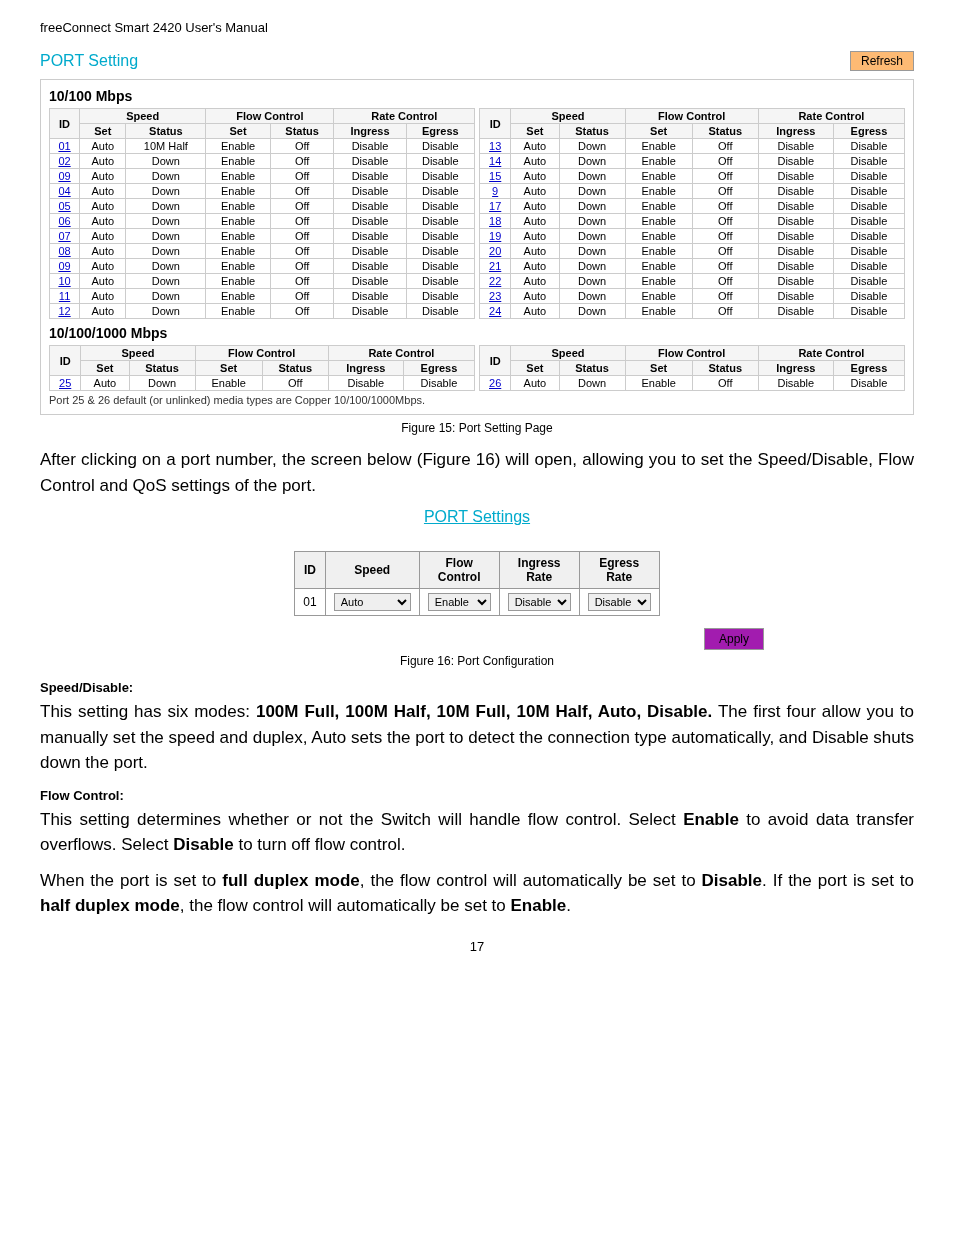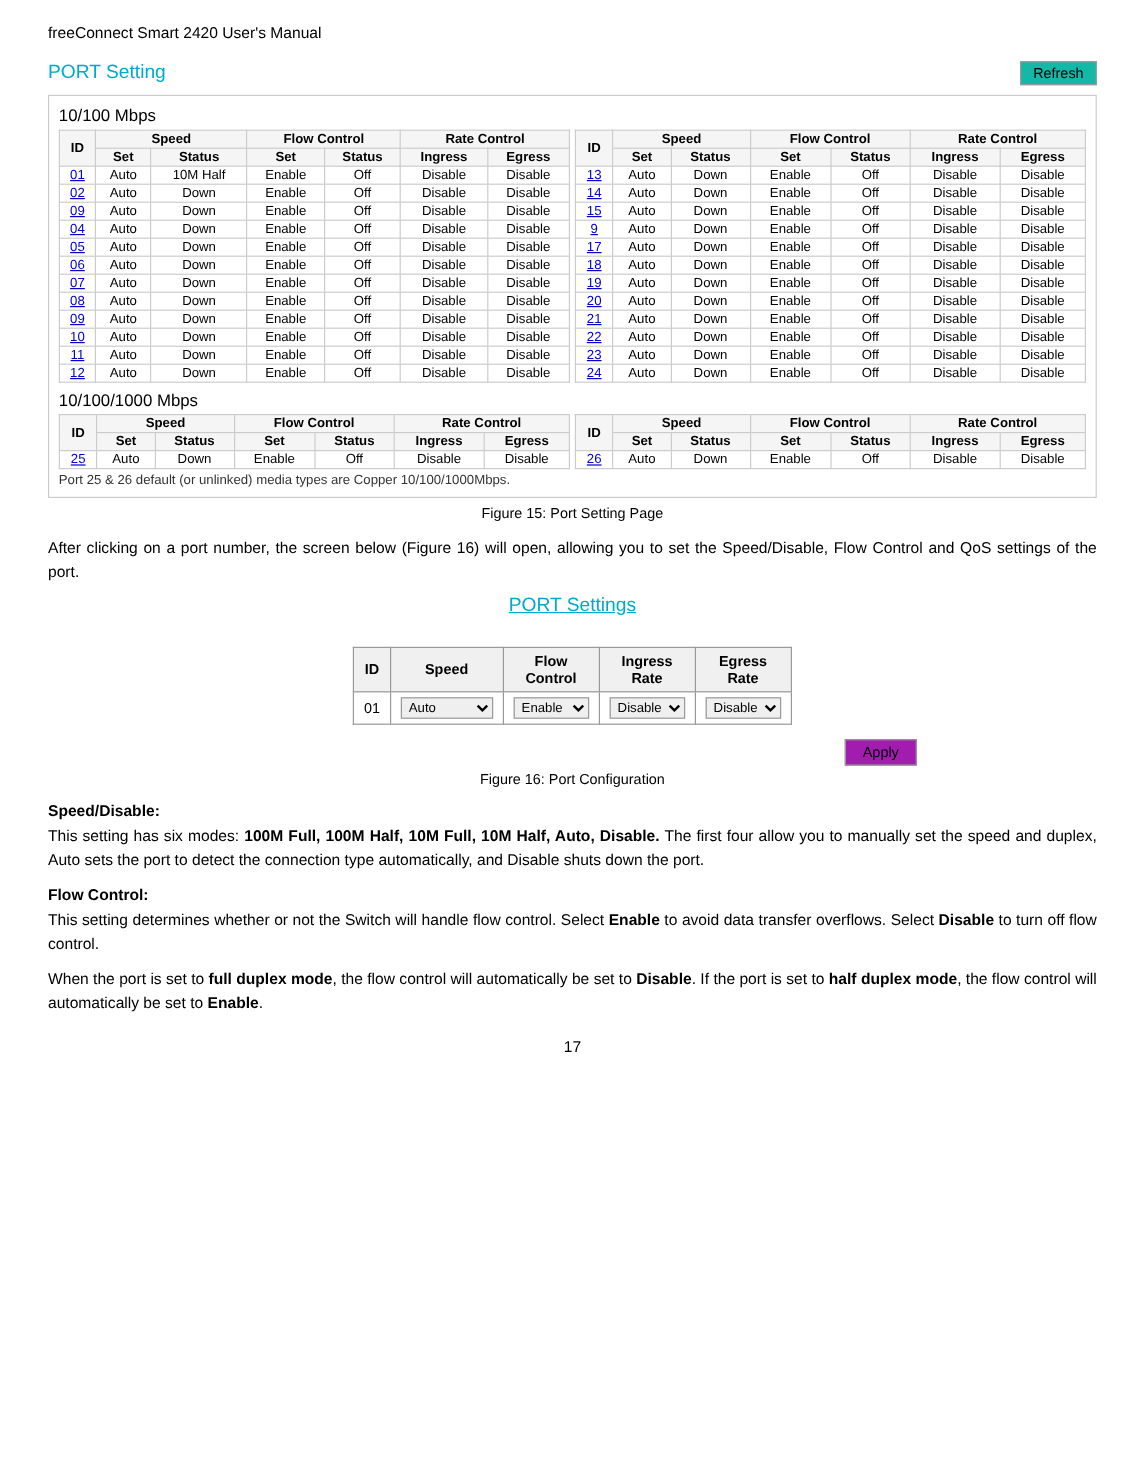--- a/index.html
+++ b/index.html
@@ -23,33 +23,33 @@
       align-items: center;
       margin-bottom: 8px;
     }
     .section-title {
       color: #00aacc;
       font-size: 16px;
       font-weight: normal;
     }
     .refresh-btn {
       border: 1px solid #999;
-      background: #14b8a6;
+      background: #fdba74;
       padding: 2px 10px;
       font-size: 12px;
       cursor: pointer;
     }
     .port-table-container {
       border: 1px solid #ccc;
       padding: 8px;
       margin-bottom: 6px;
     }
     .subsection-title {
       font-size: 14px;
-      font-weight: normal;
+      font-weight: bold;
       margin-bottom: 4px;
     }
     .port-table {
       width: 100%;
       border-collapse: collapse;
       font-size: 11px;
     }
     .port-table th, .port-table td {
       border: 1px solid #ccc;
       padding: 1px 3px;
@@ -70,21 +70,21 @@
       font-size: 12px;
       margin-top: 4px;
       margin-bottom: 12px;
     }
     .note-text {
       font-size: 11px;
       color: #333;
       margin-top: 3px;
     }
     .body-text {
-      font-size: 13px;
+      font-size: 17px;
       line-height: 1.5;
       margin-bottom: 10px;
       text-align: justify;
     }
     .port-settings-section {
       text-align: center;
       margin-bottom: 10px;
     }
     .port-settings-title {
       color: #00aacc;

